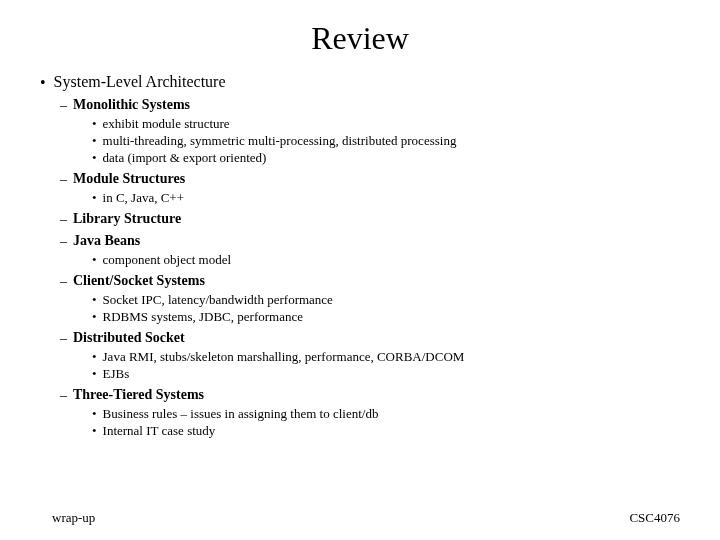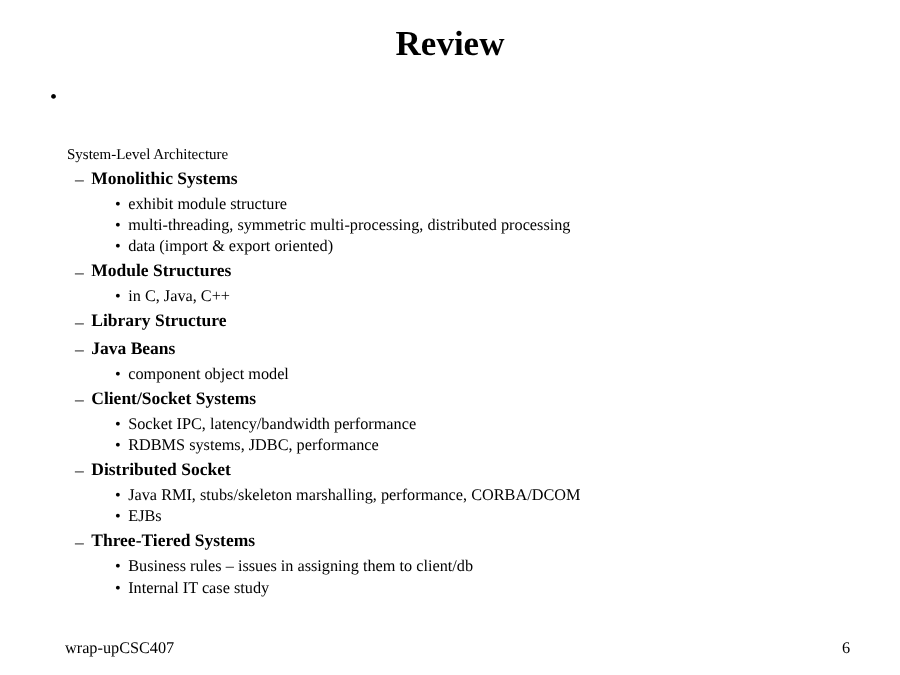--- a/index.html
+++ b/index.html
@@ -18,39 +18,38 @@
       position: relative;
     }
     .slide {
       width: 720px;
       height: 540px;
       padding: 20px 40px 30px 40px;
       position: relative;
     }
     .title {
       text-align: center;
-      font-size: 28px;
-      font-weight: bold;
+      font-size: 32px;
+      font-weight: normal;
       margin-bottom: 16px;
       font-family: 'Times New Roman', Times, serif;
     }
     .top-bullet {
       display: flex;
       align-items: flex-start;
       margin-bottom: 4px;
     }
     .top-bullet-dot {
       font-size: 16px;
       margin-right: 8px;
       margin-top: 1px;
       flex-shrink: 0;
     }
     .top-bullet-text {
-      font-size: 12px;
-      margin-top: 48px;
+      font-size: 16px;
     }
     .section {
       margin-left: 20px;
     }
     .dash-item {
       display: flex;
       align-items: flex-start;
       margin-top: 5px;
       margin-bottom: 2px;
     }
@@ -90,21 +89,21 @@
       display: flex;
       justify-content: space-between;
       align-items: center;
       font-size: 13px;
     }
     .footer-left {
       font-size: 13px;
     }
     .footer-center {
       font-size: 13px;
-      text-align: left;
+      text-align: right;
       flex: 1;
     }
     .footer-right {
       font-size: 13px;
     }
   </style>
 </head>
 <body>
 
 <div class="slide">

